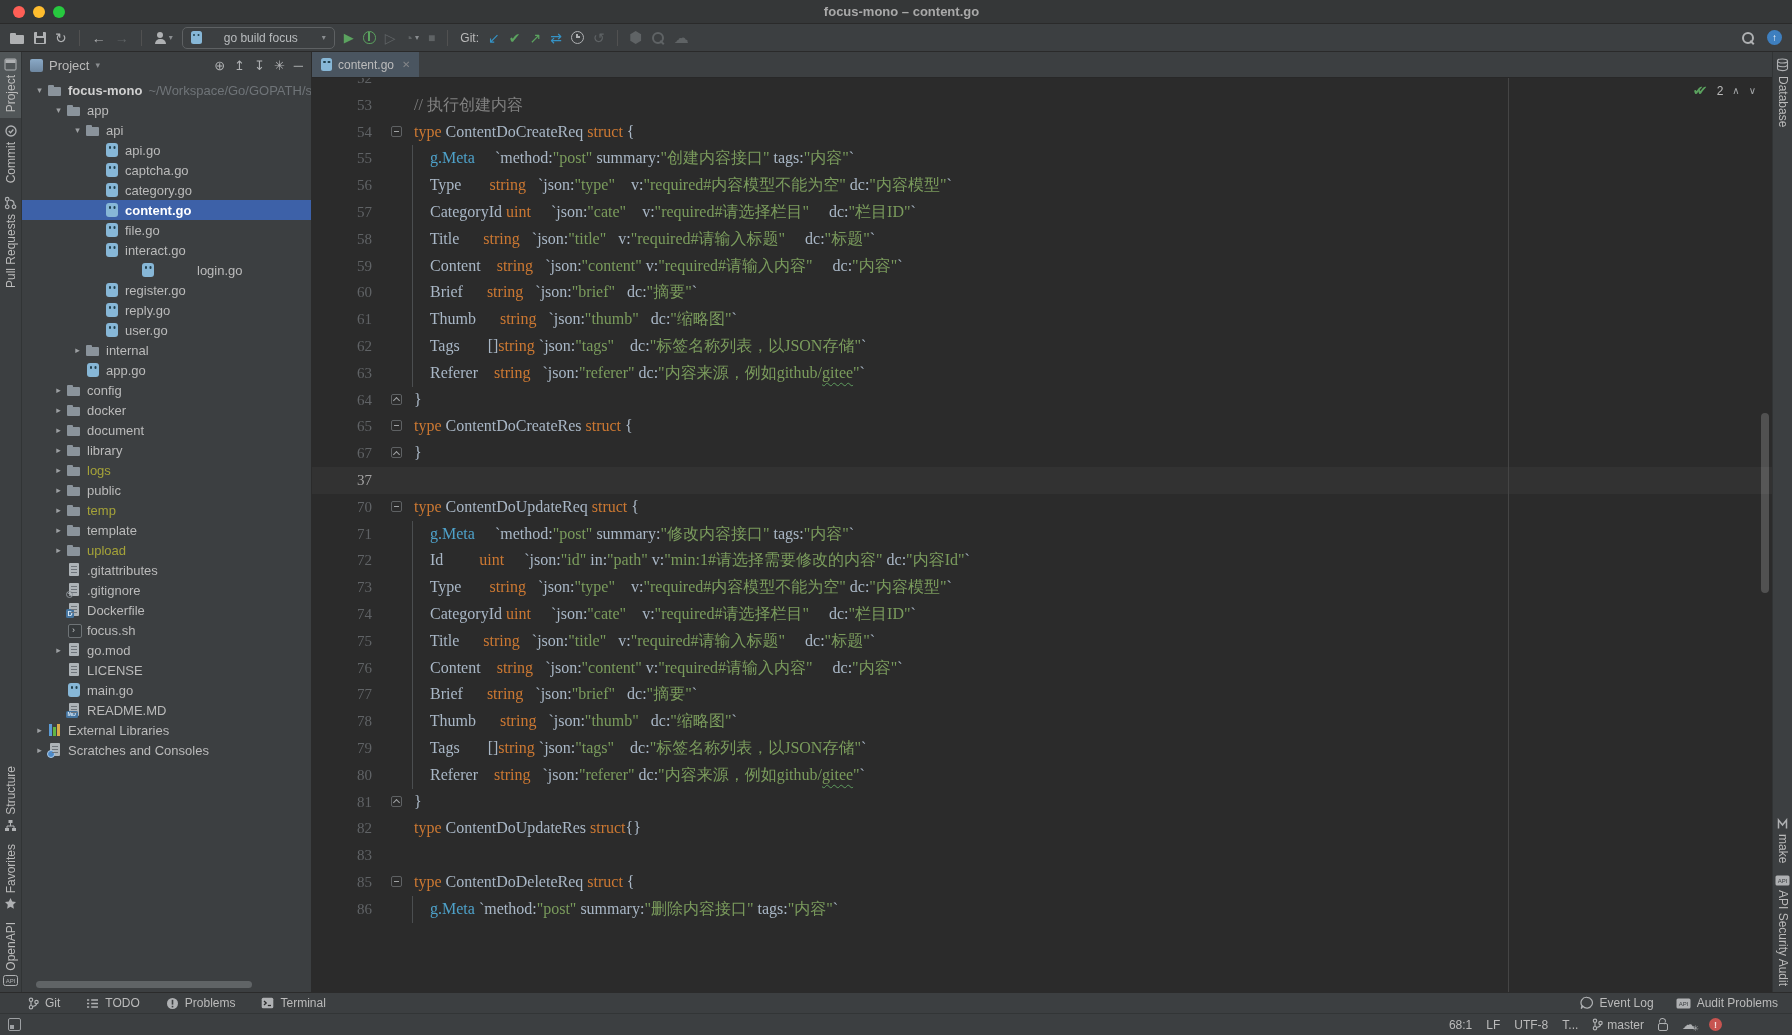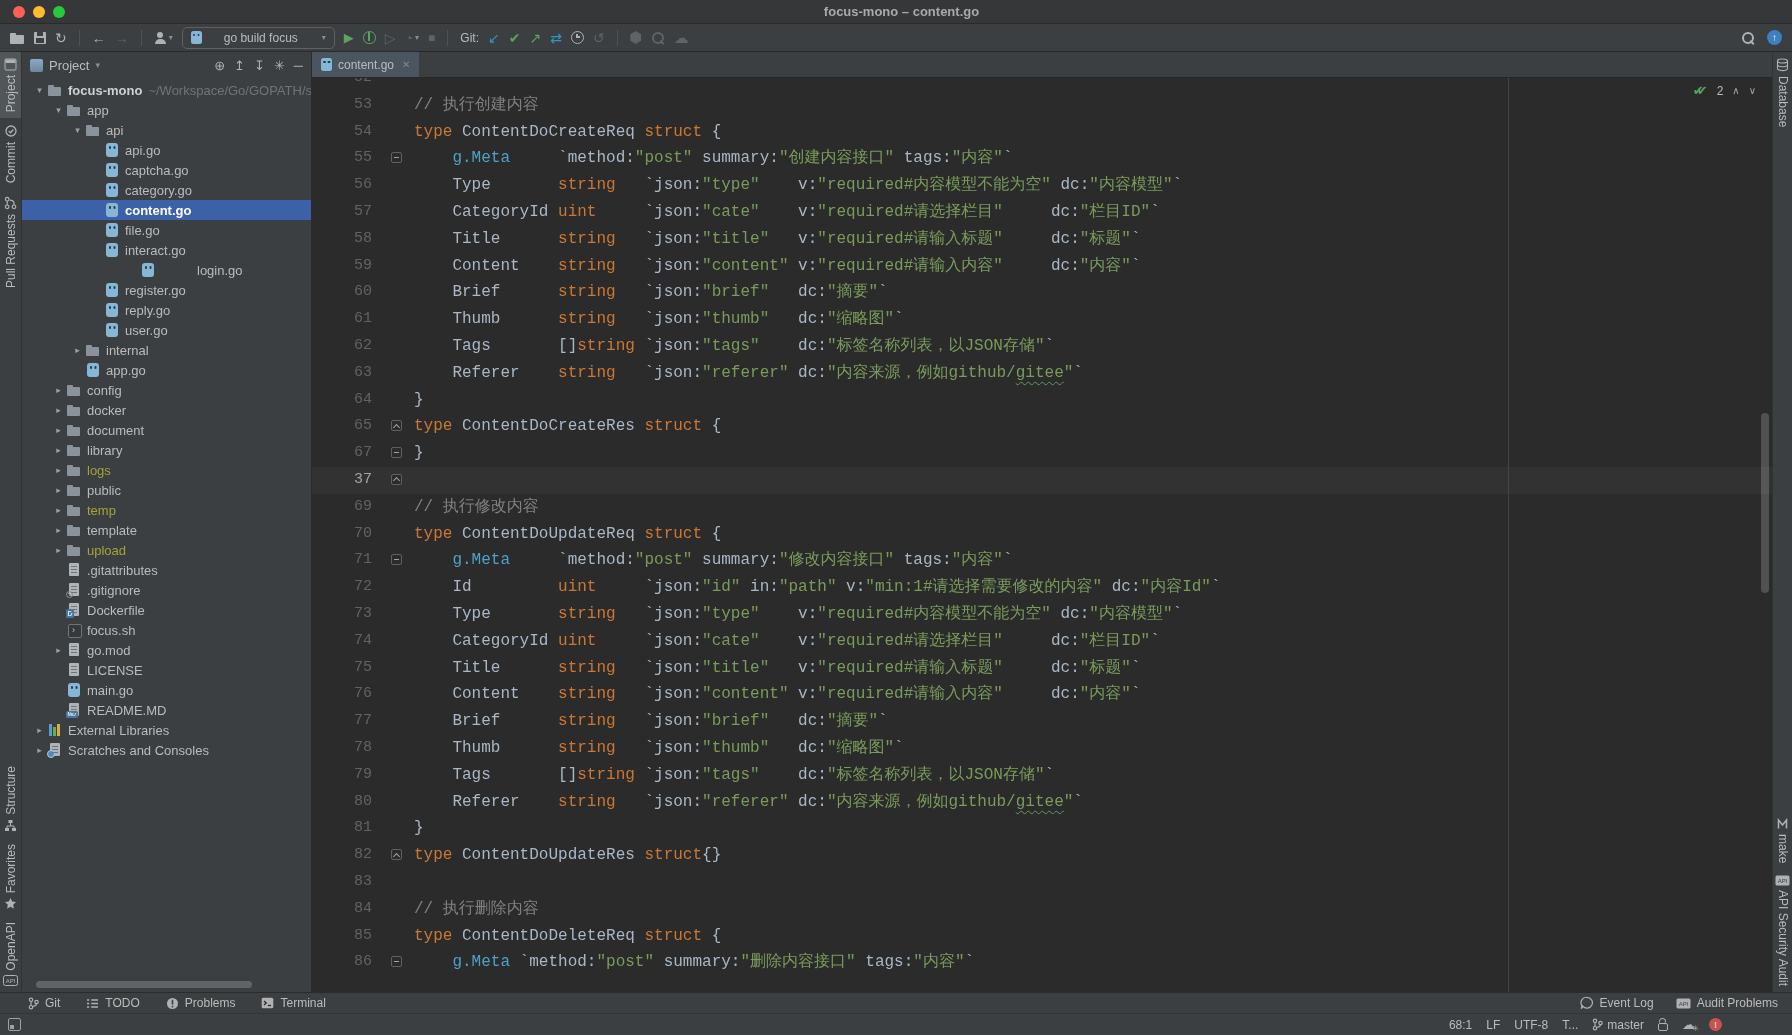--- a/index.html
+++ b/index.html
@@ -113,21 +113,21 @@
   
   .editor-col { flex:1; min-width:0; display:flex; flex-direction:column; background:#2B2B2B; }
   .tabbar { height:26px; flex:none; background:#3C3F41; border-bottom:1px solid #282828; display:flex; align-items:flex-end; }
   .tab { height:25px; display:flex; align-items:center; gap:6px; padding:0 9px; background:#4A5560; color:#BBBBBB; font-size:12px; }
   .tab .go-chip { width:11px; height:13px; }
   .tab-close { color:#848689; font-size:10px; margin-left:2px; }
 
   .editor { position:relative; flex:1; overflow:hidden; }
   .code-wrap { margin-top:-13px; }
   .code-row { display:flex; height:26.8px; line-height:26.8px; width:100%;
-    font-family:Liberation Mono, monospace; font-size:16px;align-items:flex-end; }
+    font-family:Liberation Serif, serif; font-size:16px; }
   .code-row.caret-line { background:#323232; }
   .gut { width:72px; flex:none; text-align:right; padding-right:12px; color:#606366; font-size:15px; }
   .caret-line .gut { color:#A4A3A3; }
   .fold { width:30px; flex:none; position:relative; }
   .fold.line::before { content:""; position:absolute; right:1px; top:0; bottom:0; width:1px; background:#4B4E50; }
   .fm { position:absolute; left:7px; top:7px; width:11px; height:11px; border:1px solid #5E6163; border-radius:2px; background:#2B2B2B; }
   .fm-open::before { content:""; display:block; width:5px; height:1px; background:#A0A3A5; margin:4px auto 0; }
   .fm-close::before { content:""; display:block; width:4px; height:4px; border-left:1px solid #A0A3A5; border-top:1px solid #A0A3A5;
     transform:rotate(45deg); margin:3.5px auto 0; }
   .code { white-space:pre; flex:1; }
@@ -560,25 +560,20 @@
                 <span class="fm fm-close"></span>
               </span>
               <span class="code"><span class="tk-n">}</span></span>
             </div>
             <div class="code-row caret-line">
               <span class="gut">37</span>
               <span class="fold"></span>
               <span class="code"></span>
             </div>
             <div class="code-row">
-              <span class="gut">69</span>
-              <span class="fold"></span>
-              <span class="code"><span class="tk-c">// 执行修改内容</span></span>
-            </div>
-            <div class="code-row">
               <span class="gut">70</span>
               <span class="fold">
                 <span class="fm fm-open"></span>
               </span>
               <span class="code"><span class="tk-k">type</span><span class="tk-n"> ContentDoUpdateReq </span><span class="tk-k">struct</span><span class="tk-n"> {</span></span>
             </div>
             <div class="code-row">
               <span class="gut">71</span>
               <span class="fold line"></span>
               <span class="code"><span class="tk-n">    </span><span class="tk-e">g.Meta</span><span class="tk-n">     `</span><span class="tk-t">method:</span><span class="tk-s">"post"</span><span class="tk-t"> summary:</span><span class="tk-s">"修改内容接口"</span><span class="tk-t"> tags:</span><span class="tk-s">"内容"</span><span class="tk-n">`</span></span>
@@ -637,25 +632,20 @@
             </div>
             <div class="code-row">
               <span class="gut">82</span>
               <span class="fold"></span>
               <span class="code"><span class="tk-k">type</span><span class="tk-n"> ContentDoUpdateRes </span><span class="tk-k">struct</span><span class="tk-n">{}</span></span>
             </div>
             <div class="code-row">
               <span class="gut">83</span>
               <span class="fold"></span>
               <span class="code"></span>
-            </div>
-            <div class="code-row">
-              <span class="gut">84</span>
-              <span class="fold"></span>
-              <span class="code"><span class="tk-c">// 执行删除内容</span></span>
             </div>
             <div class="code-row">
               <span class="gut">85</span>
               <span class="fold">
                 <span class="fm fm-open"></span>
               </span>
               <span class="code"><span class="tk-k">type</span><span class="tk-n"> ContentDoDeleteReq </span><span class="tk-k">struct</span><span class="tk-n"> {</span></span>
             </div>
             <div class="code-row">
               <span class="gut">86</span>

